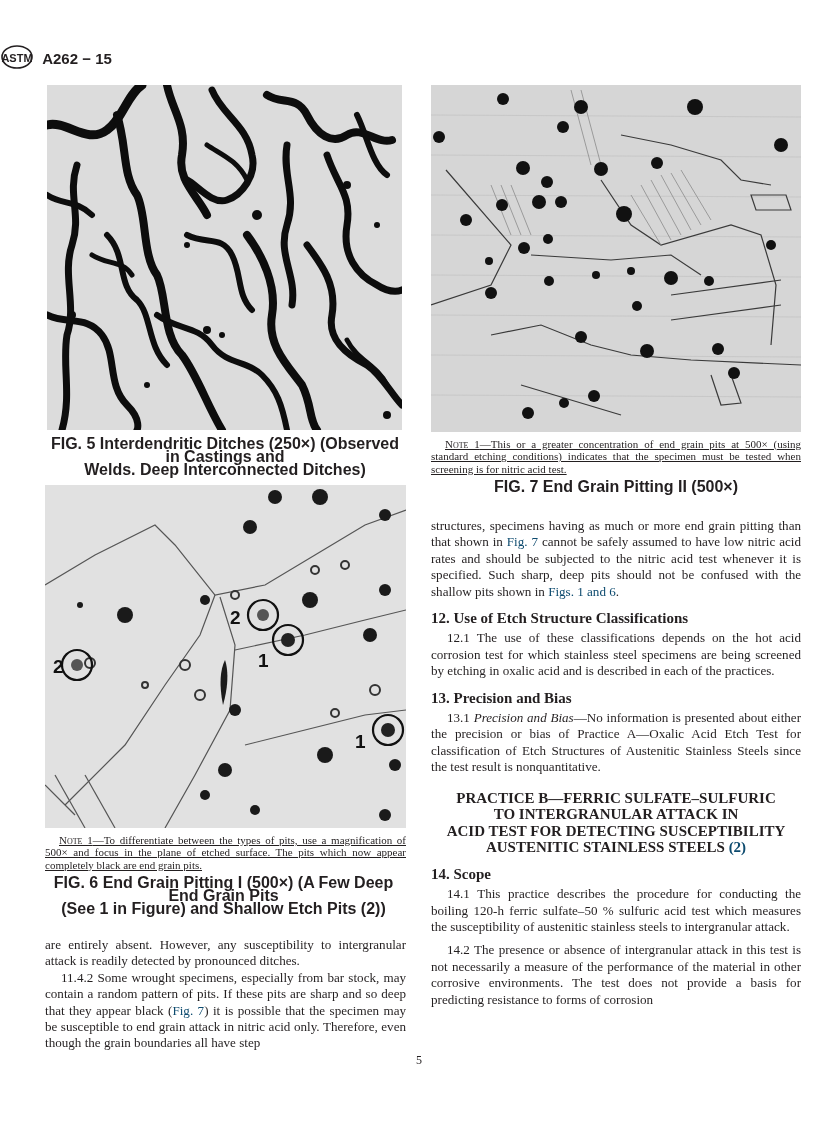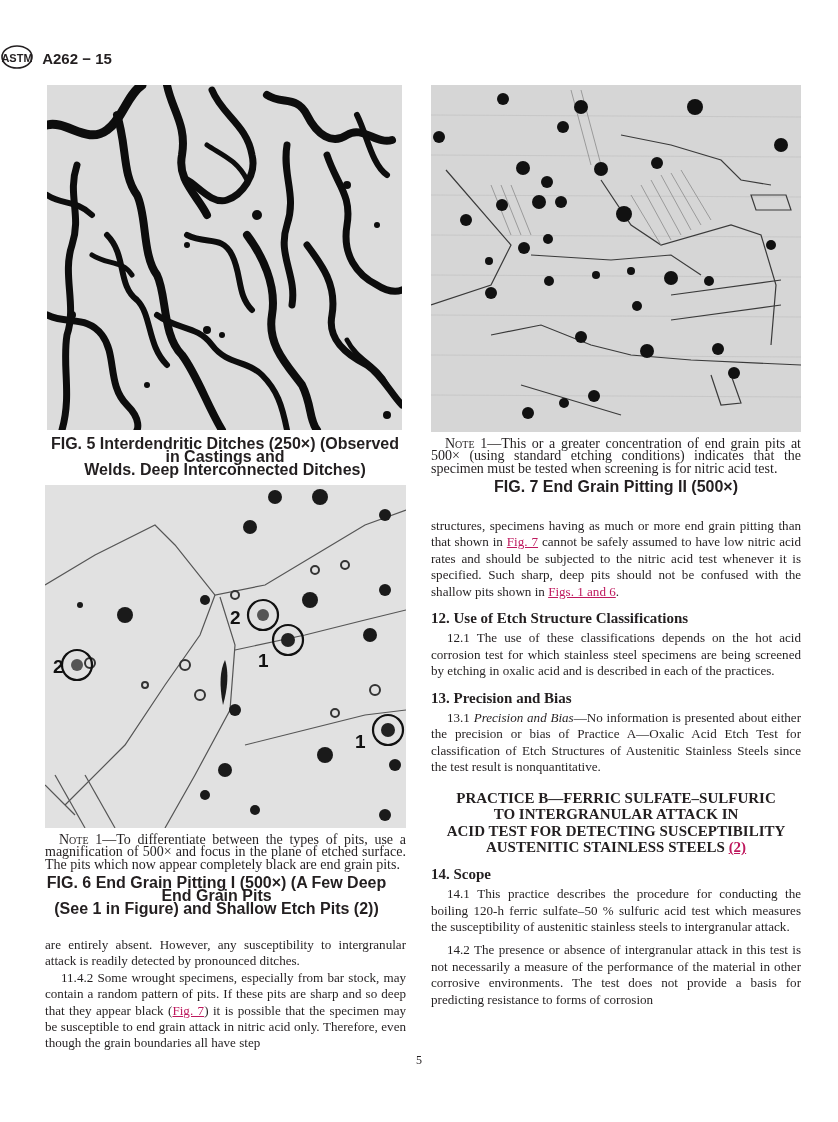--- a/index.html
+++ b/index.html
@@ -6,29 +6,29 @@
   body { width: 838px; height: 1122px; position: relative; overflow: hidden;
          font-family: "Liberation Serif", serif; color: #231f20; }
   .header { position: absolute; top: 44px; left: 0; width: 672px; text-align: left;
             font-family: "Liberation Sans", sans-serif; font-weight: bold; font-size: 15px; }
   .header .logo { display: inline-block; vertical-align: middle; margin-right: 4px; }
   .header .code { vertical-align: middle; }
   .fig { position: absolute; background: #d9d9d9; overflow: hidden; }
   .fig svg { display: block; width: 100%; height: 100%; }
   .caption-sans { font-family: "Liberation Sans", sans-serif; font-weight: bold; font-size: 16px;
                   text-align: center; line-height: 13px; position: absolute; }
-  .note { position: absolute; font-size: 14px; line-height: 12.3px; text-align: justify; }
+  .note { position: absolute; font-size: 11px; line-height: 12.3px; text-align: justify; text-decoration: underline; }
   .note .indent { display: inline-block; width: 14px; }
   .note .sc { font-variant: small-caps; }
   .body-text { position: absolute; font-size: 13.1px; line-height: 16.4px; text-align: justify; }
   .body-text p { margin: 0 0 7px 0; }
   .body-text p.ind { text-indent: 16px; }
   .sec-head { font-weight: bold; font-size: 15px; margin: 0 0 4px 0; }
   .practice-head { font-weight: bold; font-size: 15px; text-align: center; line-height: 16.5px; margin: 0 0 10px 0; }
-  .link { color: #be185d; text-decoration: underline; }
+  .link { color: #0c4a6e; }
   .pageno { position: absolute; top: 1053px; left: 0; width: 838px; text-align: center; font-size: 12px; }
   .label-num { font-family: "Liberation Sans", sans-serif; font-weight: bold; font-size: 19px; fill: #111; }
 </style>
 </head>
 <body>
 
 <div class="header">
   <span class="logo">
     <svg width="34" height="26" viewBox="0 0 34 26">
       <ellipse cx="17" cy="13" rx="15" ry="11" fill="none" stroke="#231f20" stroke-width="1.6"></ellipse>
@@ -219,21 +219,21 @@
     <text class="label-num" x="8" y="188">2</text>
     <text class="label-num" x="185" y="139">2</text>
     <text class="label-num" x="213" y="182">1</text>
     <text class="label-num" x="310" y="263">1</text>
   </svg>
 </div>
 
 <div class="note" style="left:45px; top:834px; width:361px;">
   <span class="indent"></span><span class="sc">Note 1</span><span>—To differentiate between the types of pits, use a magnification of 500× and focus in the plane of etched surface. The pits which now appear completely black are end grain pits.</span>
 </div>
-<div class="caption-sans" style="left:36px; top:876px; width:361px;text-align:center;">
+<div class="caption-sans" style="left:43px; top:876px; width:361px;text-align:center;">
   <div>FIG. 6  End Grain Pitting I (500×) (A Few Deep End Grain Pits</div>
   <div>(See 1 in Figure) and Shallow Etch Pits (2))</div>
 </div>
 
 <div class="body-text" style="left:45px; top:937px; width:361px;">
   <p style="margin-bottom:0;">are entirely absent. However, any susceptibility to intergranular attack is readily detected by pronounced ditches.</p>
   <p class="ind">
     <span>11.4.2  Some wrought specimens, especially from bar stock, may contain a random pattern of pits. If these pits are sharp and so deep that they appear black (</span><span class="link">Fig. 7</span><span>) it is possible that the specimen may be susceptible to end grain attack in nitric acid only. Therefore, even though the grain boundaries all have step</span>
   </p>
 </div>

